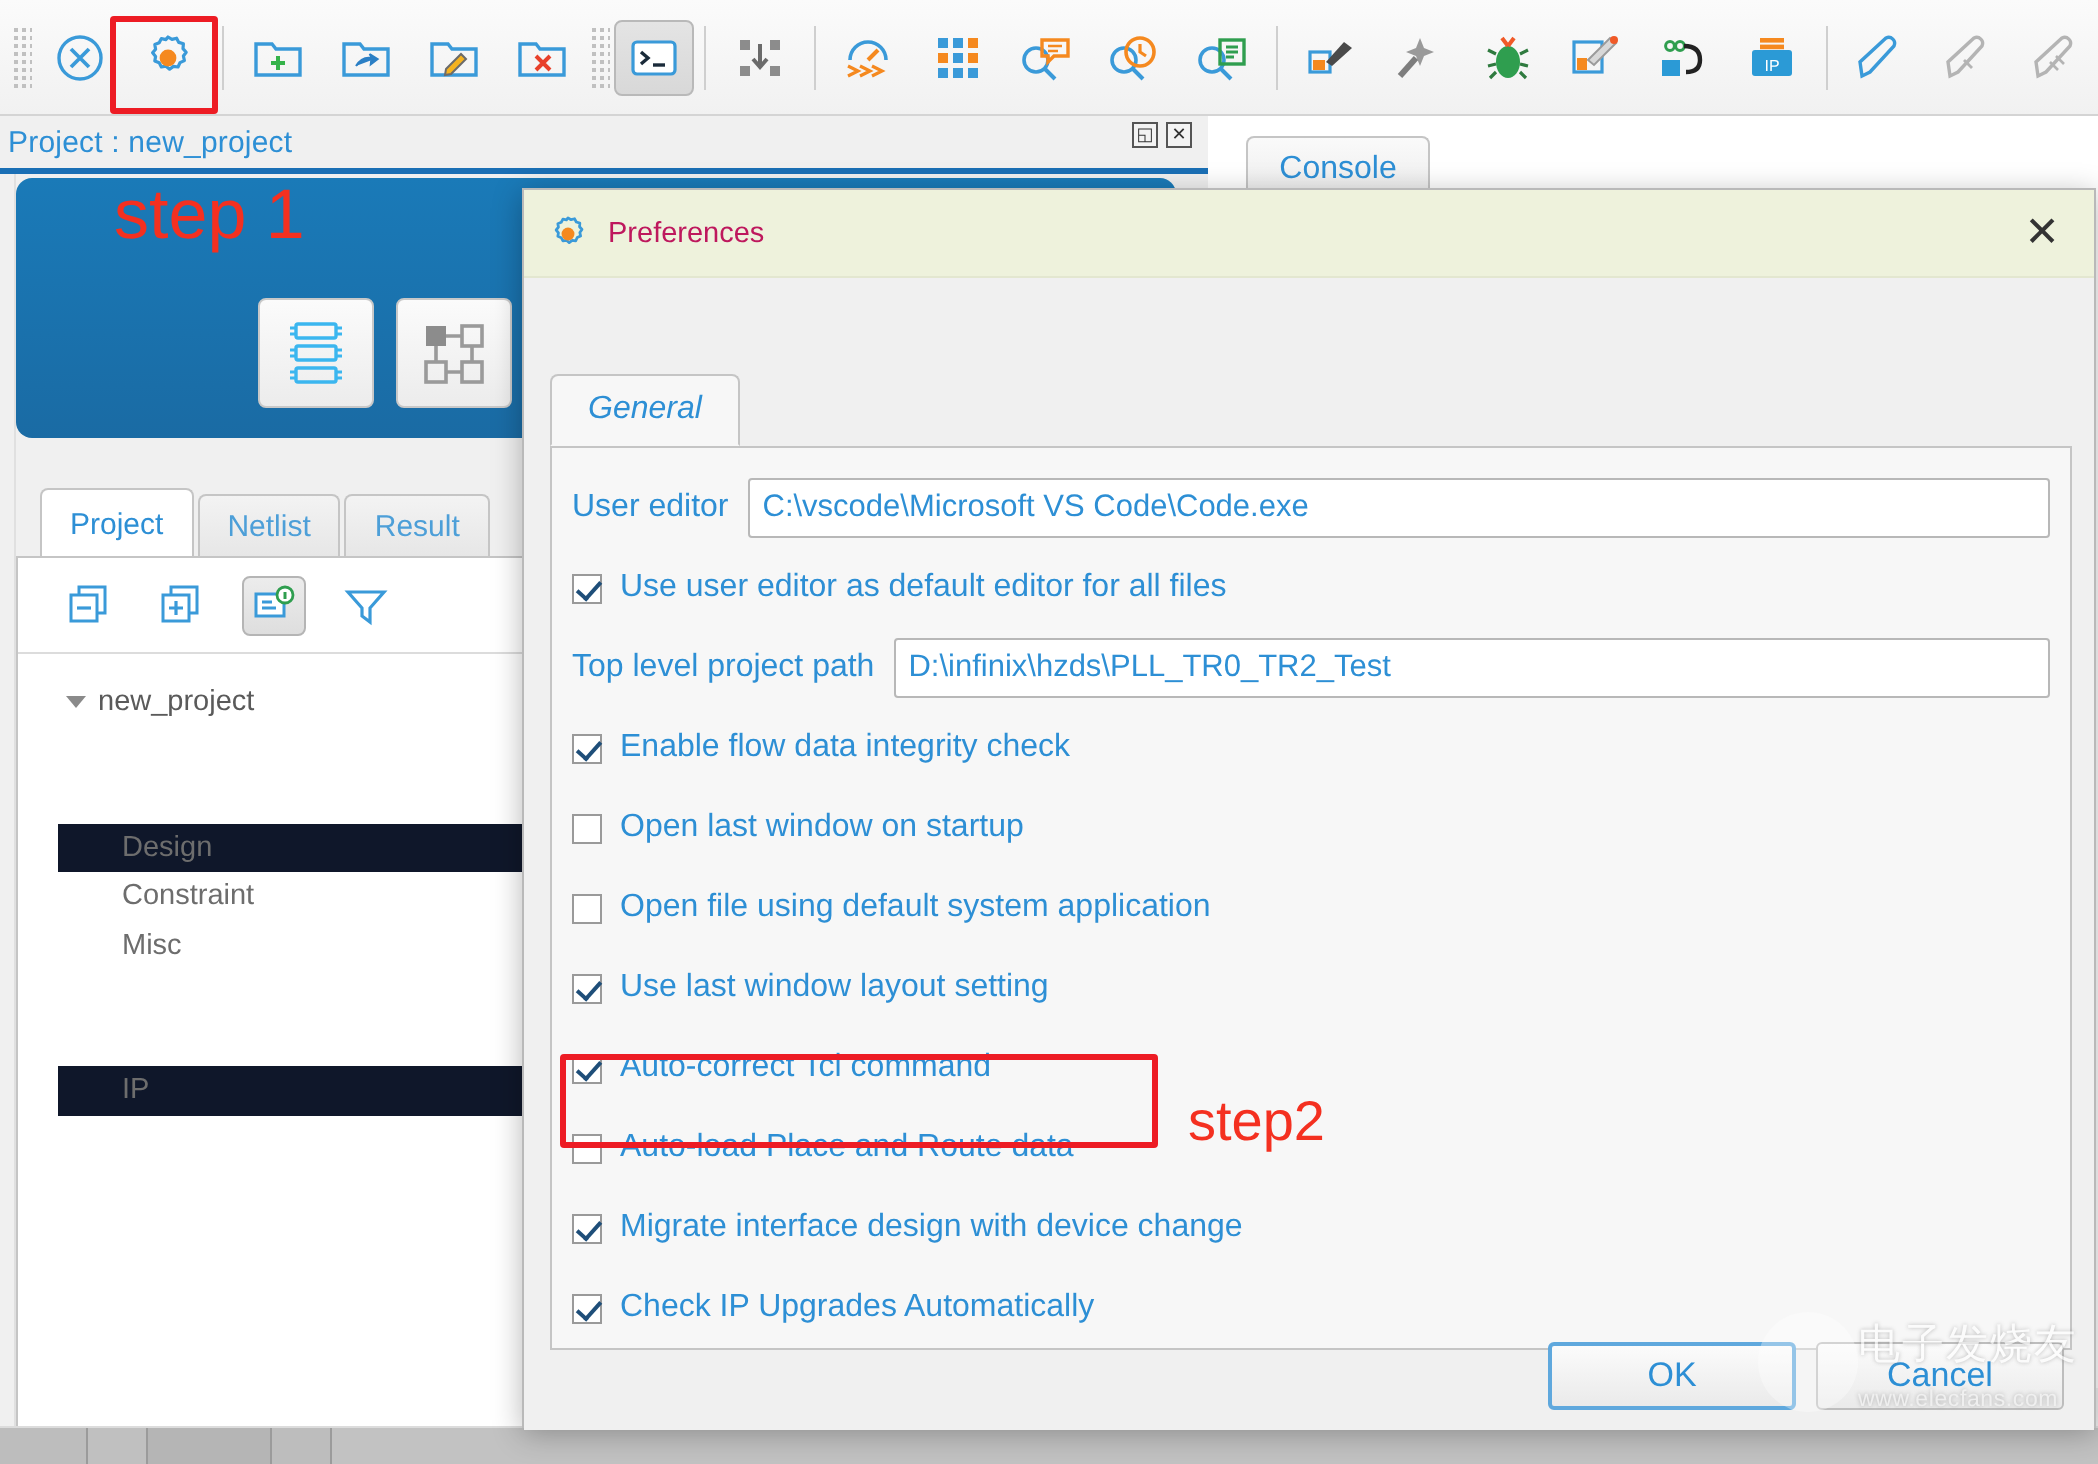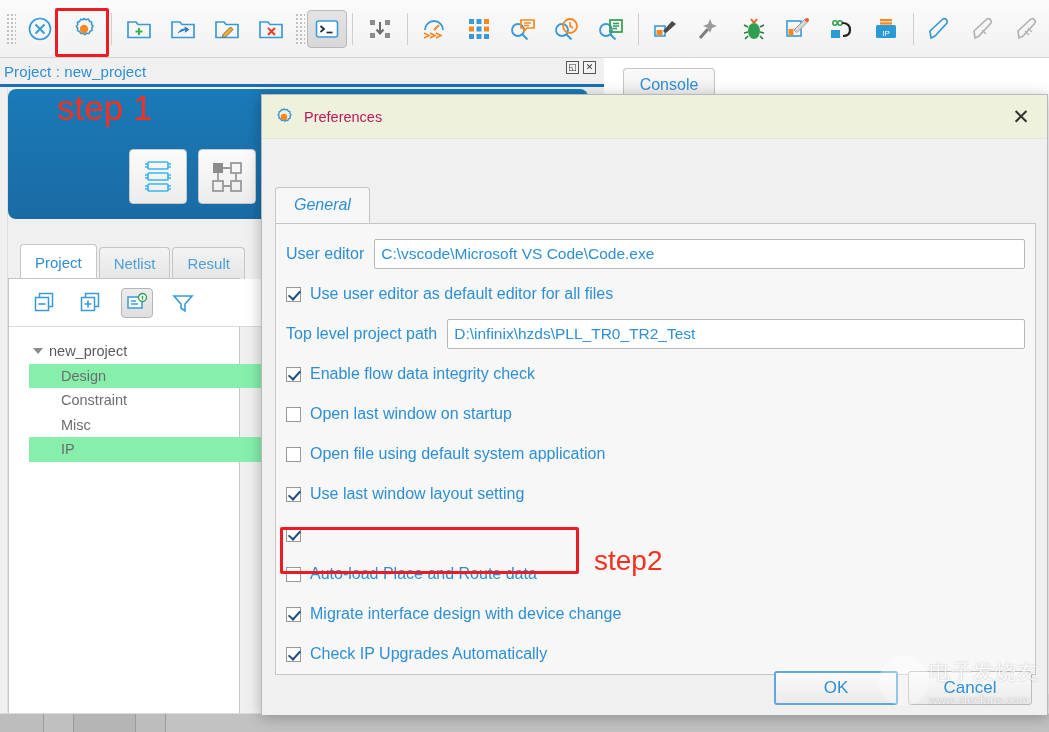--- a/index.html
+++ b/index.html
@@ -164,21 +164,21 @@
   }
   .ltab.active {
     background: #ffffff;
     color: #2d8fd5;
     height: 35px;
   }
 
   
   #left-panel {
     position: absolute; left: 8px; top: 278px;
-    width: 232px; height: 448px;
+    width: 268px; height: 448px;
     background: #ffffff;
     border: 1px solid #c5c5c5;
     border-top: 1px solid #c5c5c5;
   }
   #left-toolbar2 {
     position: absolute; left: 0; top: 0;
     width: 266px; height: 48px;
     background: #ffffff;
     border-bottom: 1px solid #dcdcdc;
     display: flex; align-items: center; padding-left: 20px;
@@ -195,21 +195,21 @@
 
   #tree {
     position: absolute; left: 20px; top: 60px;
     width: 244px;
     font-size: 14.5px;
   }
   .tree-row {
     height: 24.5px; display: flex; align-items: center;
     color: #6d6d6d; padding-left: 6px;
   }
-  .tree-row.alt { background: #86efac; }
+  .tree-row.alt { background: #0f172a; margin-top: 48px; }
   .tree-root { color: #5a5a5a; padding-left: 4px; }
   .tri {
     width: 0; height: 0;
     border-left: 5px solid transparent; border-right: 5px solid transparent;
     border-top: 6px solid #8a8a8a;
     margin-right: 6px;
   }
   .tree-child { padding-left: 32px; }
 
   
@@ -736,20 +736,21 @@
           <span class="chk-label">Open file using default system application</span>
         </div>
 
         <div class="chk-row">
           <span class="chkbox checked"></span>
           <span class="chk-label">Use last window layout setting</span>
         </div>
 
         <div class="chk-row">
           <span class="chkbox checked"></span>
+          <span class="chk-label">Auto-correct Tcl command</span>
         </div>
 
         <div class="chk-row">
           <span class="chkbox"></span>
           <span class="chk-label">Auto-load Place and Route data</span>
         </div>
 
         <div class="chk-row">
           <span class="chkbox checked"></span>
           <span class="chk-label">Migrate interface design with device change</span>

